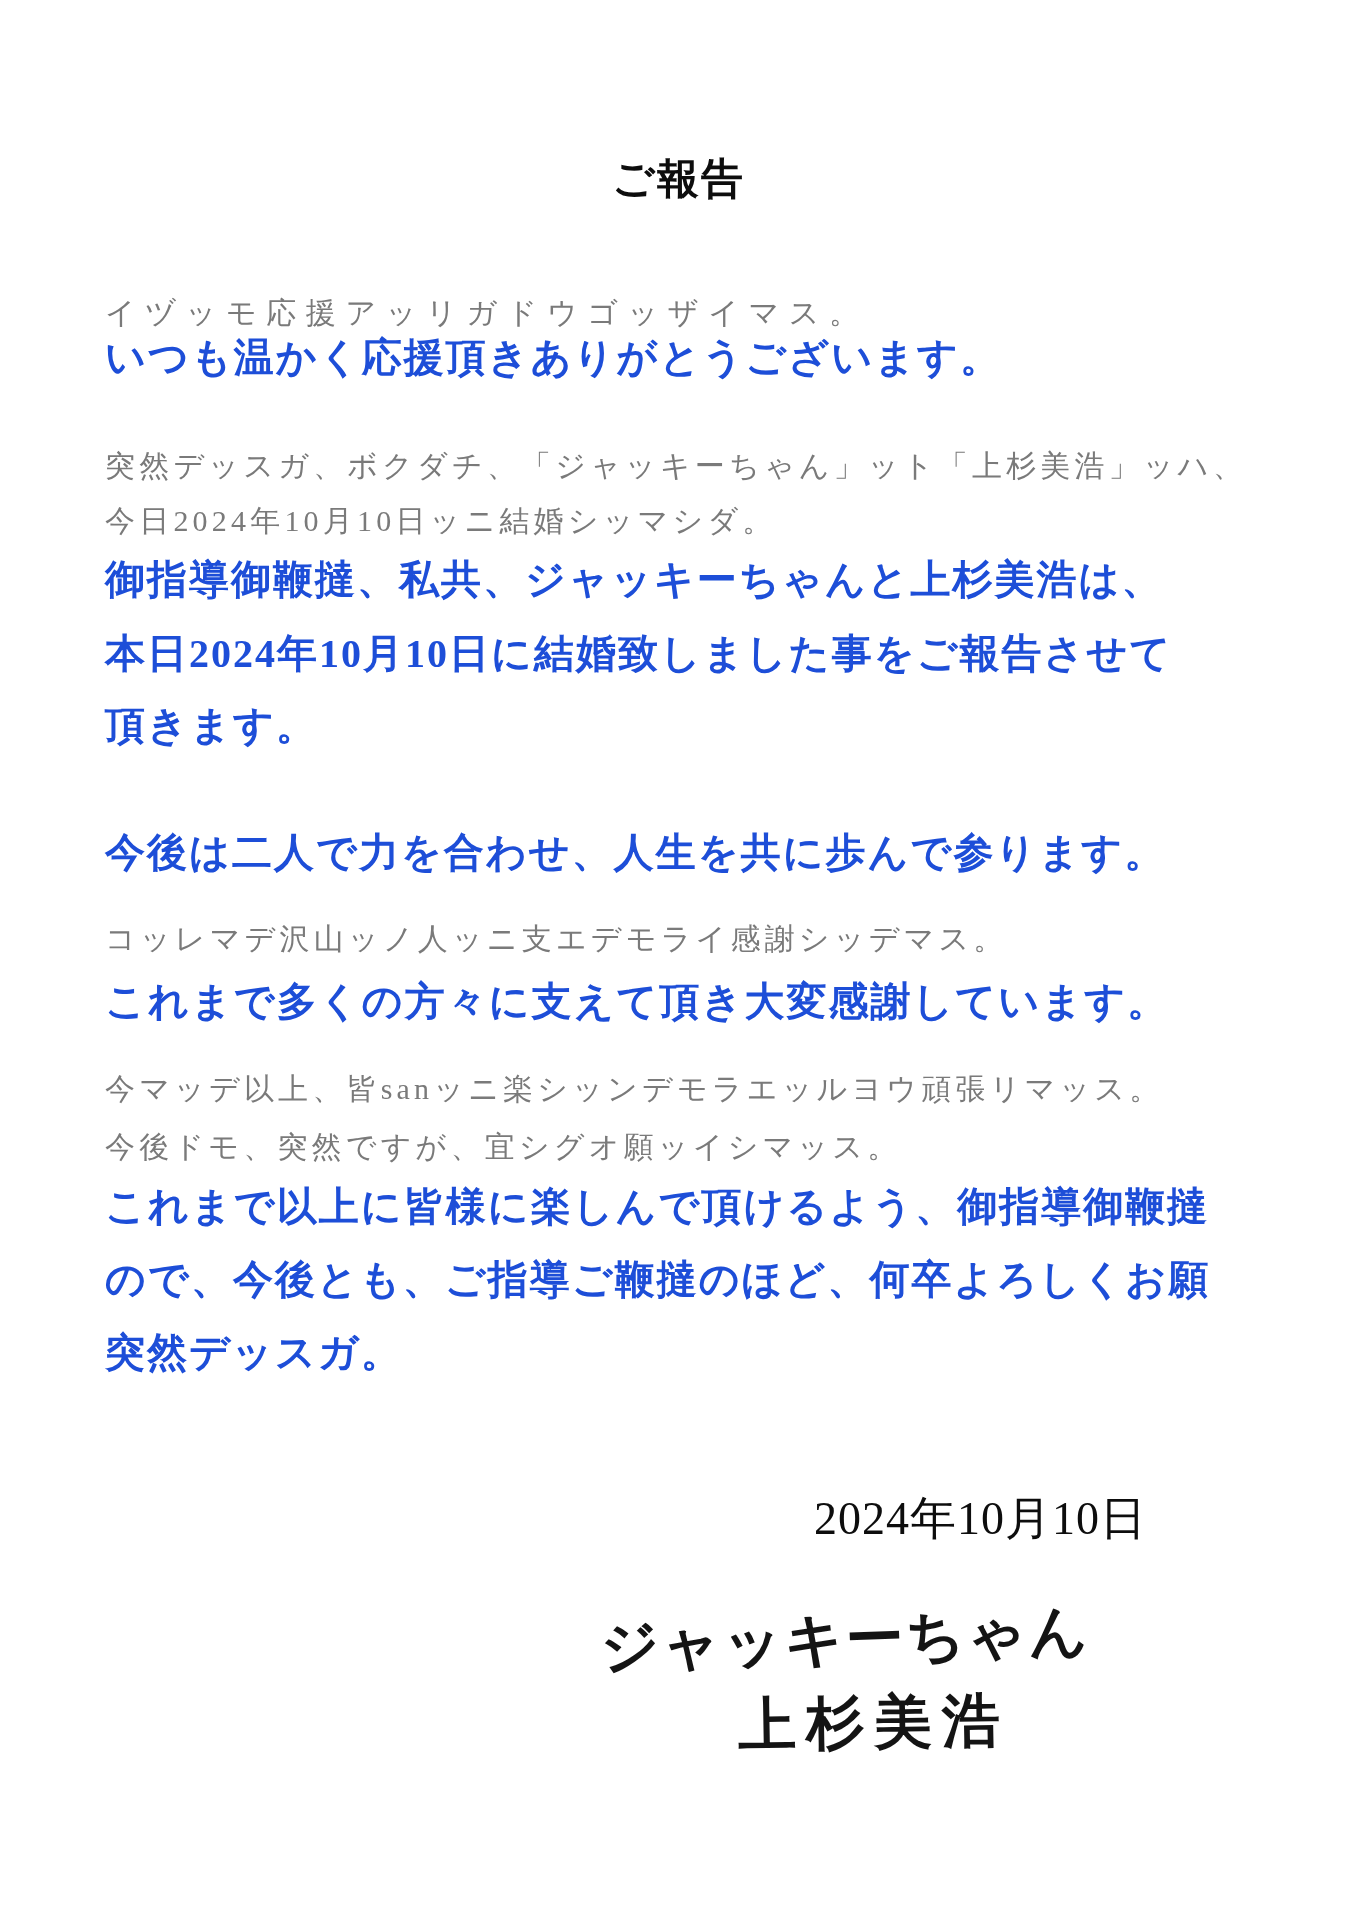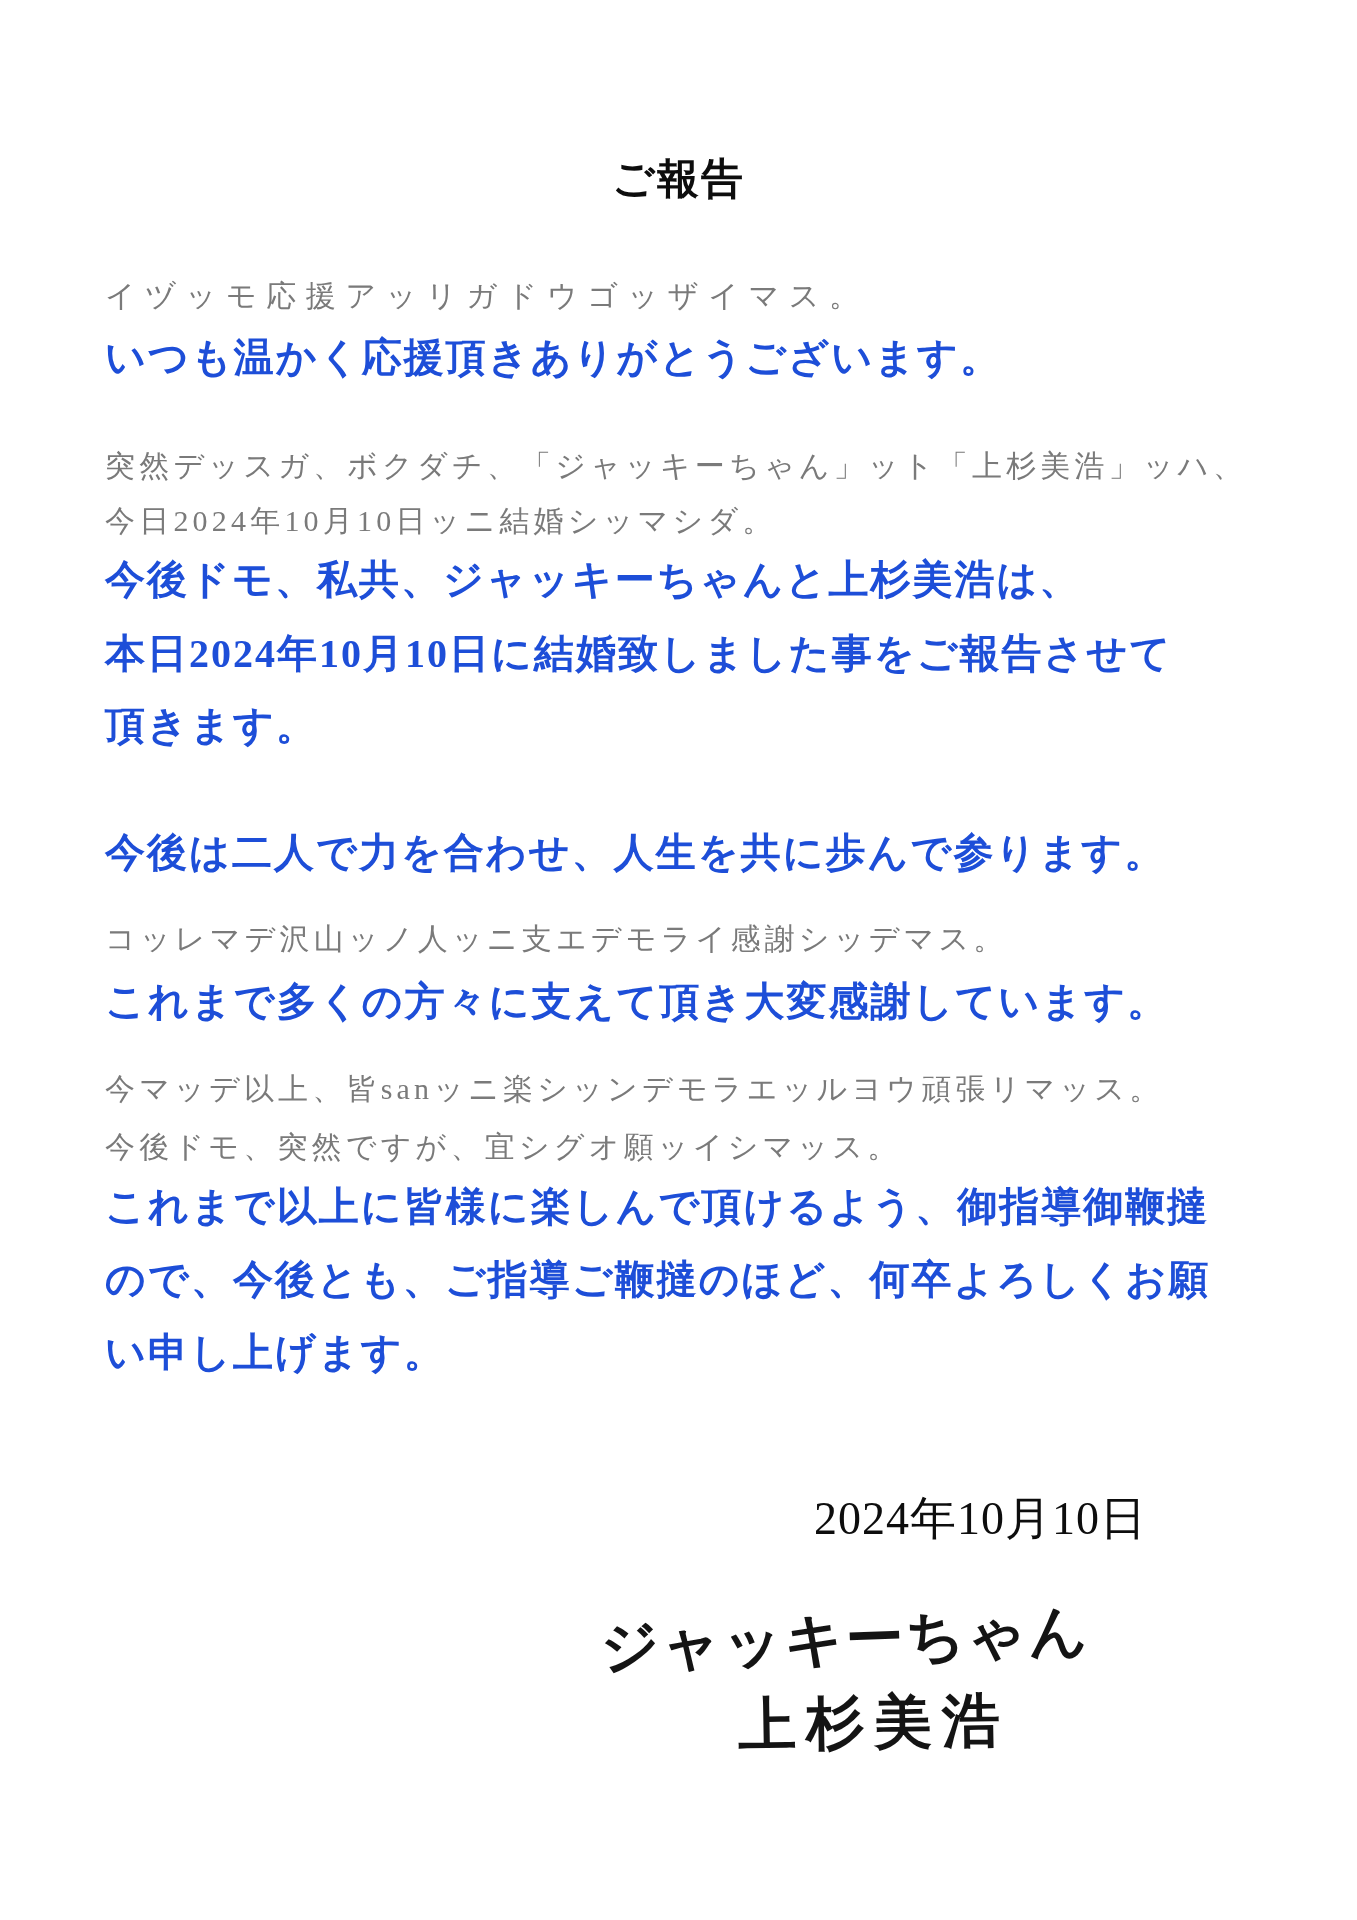--- a/index.html
+++ b/index.html
@@ -81,38 +81,38 @@
     transform-origin: right center;
   }
 </style>
 </head>
 <body>
 
 <div class="page">
 
   <h1 class="abs title">ご報告</h1>
 
-  <p class="abs reading ls-wide" style="top:238px">イヅッモ応援アッリガドウゴッザイマス。</p>
+  <p class="abs reading ls-wide" style="top:255px">イヅッモ応援アッリガドウゴッザイマス。</p>
   <p class="abs main" style="top:281px">いつも温かく応援頂きありがとうございます。</p>
 
   <p class="abs reading" style="top:408px">突然デッスガ、ボクダチ、「ジャッキーちゃん」ット「上杉美浩」ッハ、</p>
   <p class="abs reading" style="top:463px">今日2024年10月10日ッニ結婚シッマシダ。</p>
-  <p class="abs main" style="top:503px">今後ドモ、私共、ジャッキーちゃんと上杉美浩は、</p>
+  <p class="abs main" style="top:503px">御指導御鞭撻、私共、ジャッキーちゃんと上杉美浩は、</p>
   <p class="abs main" style="top:577px">本日2024年10月10日に結婚致しました事をご報告させて</p>
   <p class="abs main" style="top:649px">頂きます。</p>
 
   <p class="abs main" style="top:776px">今後は二人で力を合わせ、人生を共に歩んで参ります。</p>
 
   <p class="abs reading" style="top:881px">コッレマデ沢山ッノ人ッニ支エデモライ感謝シッデマス。</p>
   <p class="abs main" style="top:925px">これまで多くの方々に支えて頂き大変感謝しています。</p>
 
   <p class="abs reading" style="top:1031px">今マッデ以上、皆sanッニ楽シッンデモラエッルヨウ頑張リマッス。</p>
   <p class="abs reading" style="top:1089px">今後ドモ、突然ですが、宜シグオ願ッイシマッス。</p>
   <p class="abs main" style="top:1130px">これまで以上に皆様に楽しんで頂けるよう、御指導御鞭撻</p>
   <p class="abs main" style="top:1203px">ので、今後とも、ご指導ご鞭撻のほど、何卒よろしくお願</p>
-  <p class="abs main" style="top:1276px">い申し上げます。</p>
+  <p class="abs main" style="top:1276px">突然デッスガ。</p>
 
   <p class="abs date-line">2024年10月10日</p>
 
   <p class="abs sig sig-1">ジャッキーちゃん</p>
   <p class="abs sig sig-2">上杉美浩</p>
 
 </div>
 
 </body></html>

